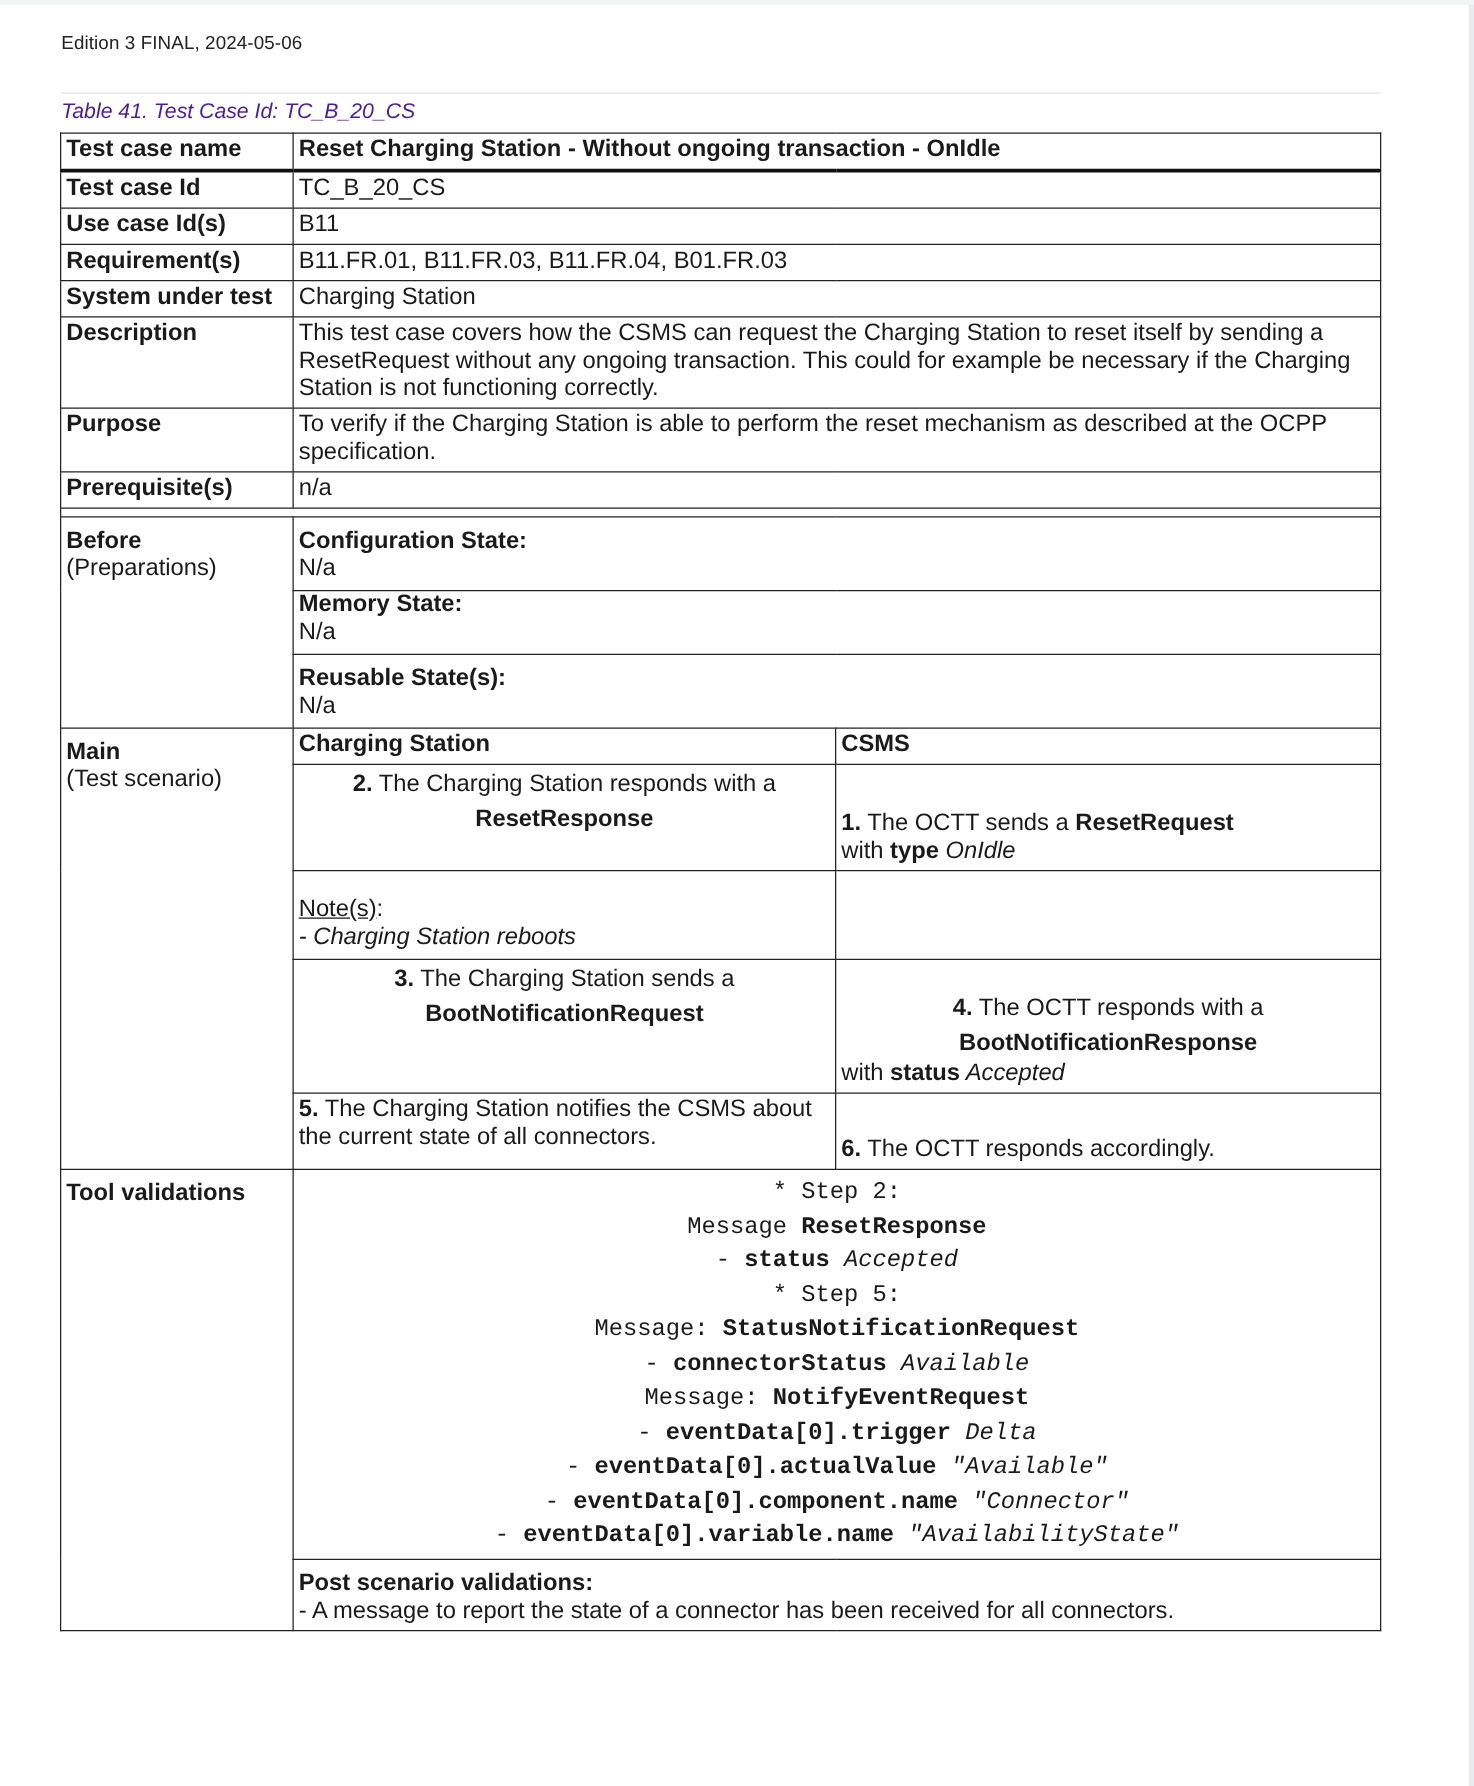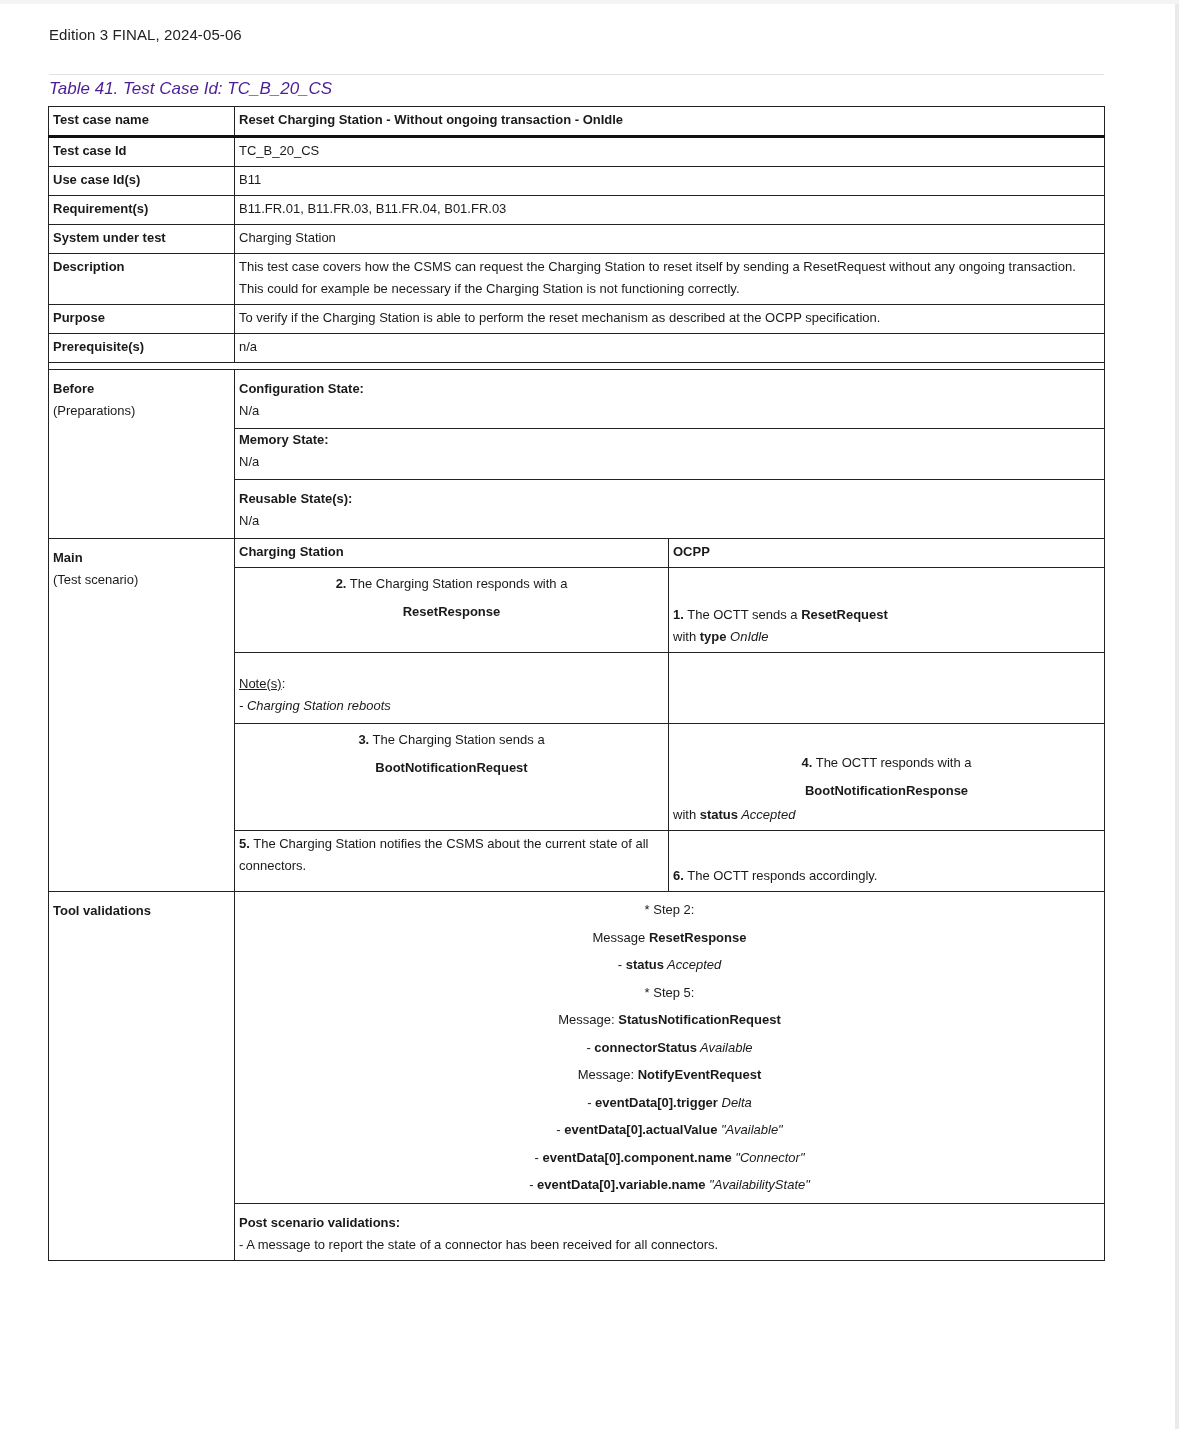--- a/index.html
+++ b/index.html
@@ -17,21 +17,21 @@
     letter-spacing: 0.1px;
   }
   .rule {
     position: absolute; left: 49px; top: 70px; width: 1055px; height: 1px; background: #e2e2e2;
   }
   .caption {
     position: absolute; left: 49px; top: 75px; font-size: 17px; font-style: italic; color: #4c1d95;
   }
   table.tc {
     position: absolute; left: 48px; top: 102px; width: 1056px;
-    border-collapse: collapse; table-layout: fixed; font-size: 13px; line-height: 22px;
+    border-collapse: collapse; table-layout: fixed; font-size: 19px; line-height: 22px;
   }
   table.tc td {
     border: 1.5px solid #222; vertical-align: top; padding: 2px 4px 4px 4px;
   }
   table.tc col.c1 { width: 186px; }
   table.tc col.c2 { width: 434px; }
   table.tc col.c3 { width: 436px; }
   .lbl { font-weight: bold; }
   .sub { font-weight: normal; }
   tr.first td { border-bottom: 3px solid #111; }
@@ -119,21 +119,21 @@
         <div>N/a</div>
       </td>
     </tr>
 
     <tr>
       <td rowspan="5" style="padding-top:8px;">
         <div class="lbl">Main</div>
         <div class="sub">(Test scenario)</div>
       </td>
       <td class="lbl">Charging Station</td>
-      <td class="lbl">OCPP</td>
+      <td class="lbl">CSMS</td>
     </tr>
     <tr>
       <td class="tall-line" style="height:78px;">
         <b>2.</b><span> The Charging Station responds with a</span><br>
         <b>ResetResponse</b>
       </td>
       <td class="vbottom">
         <b>1.</b><span> The OCTT sends a </span><b>ResetRequest</b><br>
         <span>with </span><b>type</b><i> OnIdle</i>
       </td>
@@ -164,21 +164,21 @@
       <td style="height:54px;">
         <b>5.</b><span> The Charging Station notifies the CSMS about the current state of all connectors.</span>
       </td>
       <td class="vbottom">
         <b>6.</b><span> The OCTT responds accordingly.</span>
       </td>
     </tr>
 
     <tr>
       <td rowspan="2" class="lbl" style="padding-top:8px;">Tool validations</td>
-      <td colspan="2" class="tall-line" style="padding-top:4px;">
+      <td colspan="2" class="tall-line" style="padding-top:4px;font-family:Liberation Mono, monospace;">
         <div><span>* Step 2:</span><b></b><i></i></div>
         <div><span>Message </span><b>ResetResponse</b><i></i></div>
         <div><span>- </span><b>status</b><i> Accepted</i></div>
         <div><span>* Step 5:</span><b></b><i></i></div>
         <div><span>Message: </span><b>StatusNotificationRequest</b><i></i></div>
         <div><span>- </span><b>connectorStatus</b><i> Available</i></div>
         <div><span>Message: </span><b>NotifyEventRequest</b><i></i></div>
         <div><span>- </span><b>eventData[0].trigger</b><i> Delta</i></div>
         <div><span>- </span><b>eventData[0].actualValue</b><i> "Available"</i></div>
         <div><span>- </span><b>eventData[0].component.name</b><i> "Connector"</i></div>

